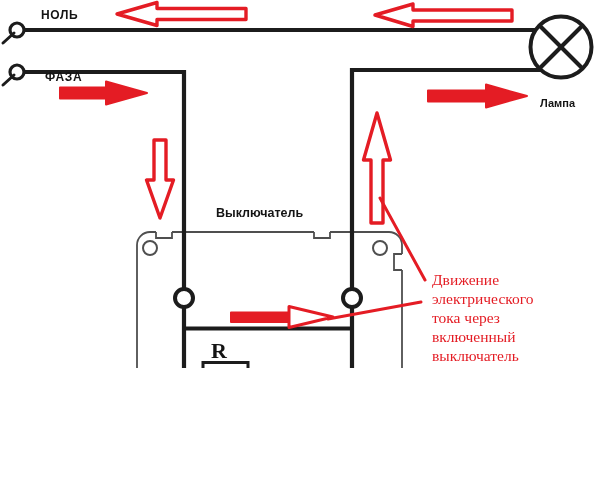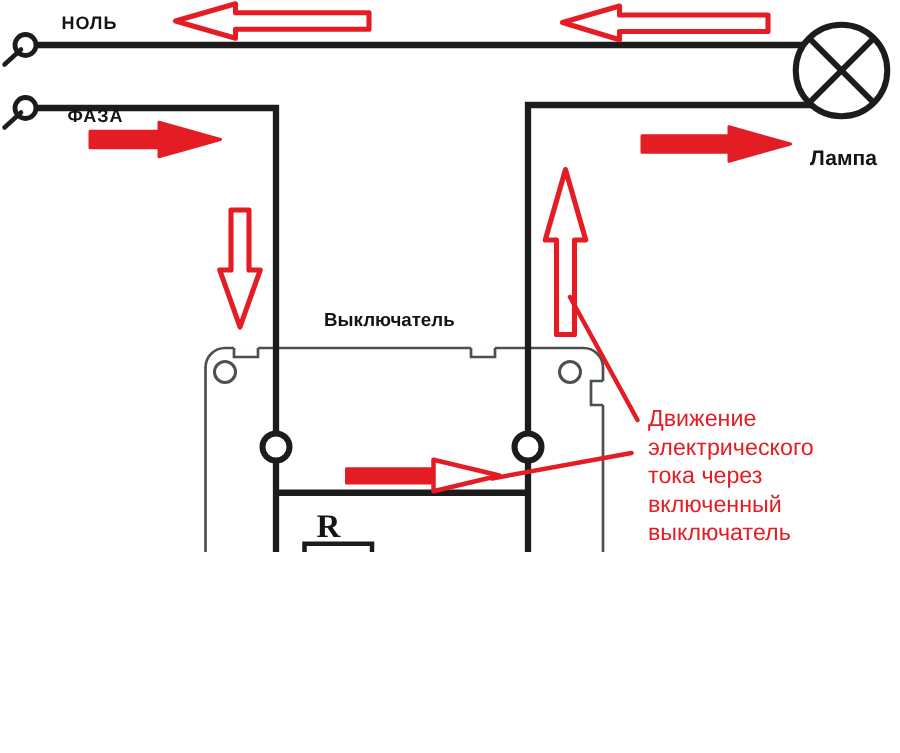--- a/index.html
+++ b/index.html
@@ -3,25 +3,25 @@
 <meta charset="utf-8">
 <style>
   html,body{margin:0;padding:0;background:#fff;}
   #stage{position:relative;width:600px;height:368px;background:#ffffff;overflow:hidden;
          font-family:"Liberation Sans",sans-serif;padding-left:16px;}
   #stage svg{position:absolute;left:0;top:0;}
   .lbl{position:absolute;font-weight:bold;color:#141414;white-space:nowrap;}
   .lbl-neutral{left:41px;top:8px;font-size:12px;letter-spacing:.6px;}
   .lbl-phase{left:45px;top:50px;font-size:12px;letter-spacing:.6px;margin-top:20px;}
   .lbl-switch{left:216px;top:206px;font-size:12.5px;}
-  .lbl-lamp{left:540px;top:97px;font-size:14px;}
+  .lbl-lamp{left:540px;top:97px;font-size:11px;}
   .lbl-resistor{left:211px;top:338px;font-family:"Liberation Serif",serif;
                 font-size:22px;font-weight:bold;}
   .annotation{position:absolute;left:432px;top:270px;width:150px;
-              font-family:Liberation Sans, sans-serif;font-size:15.5px;line-height:19px;
+              font-family:Liberation Serif, serif;font-size:15.5px;line-height:19px;
               color:#e41c24;white-space:pre-line;font-weight:normal;}
 </style>
 </head>
 <body>
 
 <div id="stage">
 
   <svg width="600" height="502" viewBox="0 0 600 502">
 
     <g stroke="#4f4f4f" fill="none" stroke-width="1.8">

